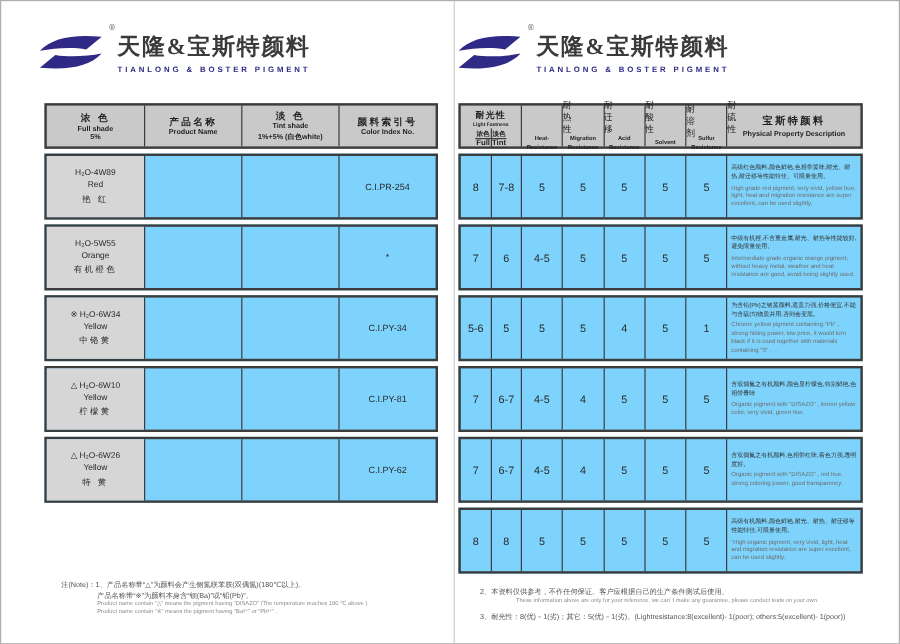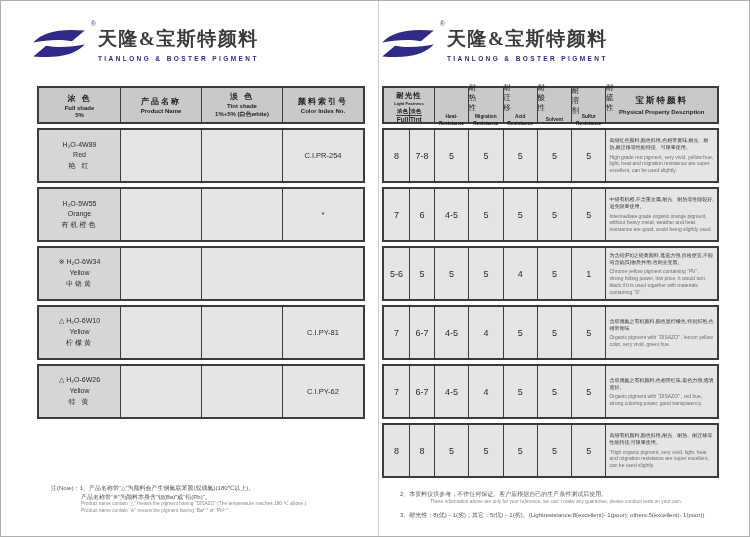--- a/index.html
+++ b/index.html
@@ -22,21 +22,21 @@
   .reg { position:absolute; top:-5px; right:-9px; font-size:7px; color:#555; }
   .brand-zh { font-family:"Liberation Serif","DejaVu Serif",serif; font-size:19px; font-weight:bold; color:#3a3a3a; letter-spacing:1.5px; }
   .brand-en { font-size:6.5px; font-weight:bold; color:#2e2a85; letter-spacing:2.4px; margin-top:3px; white-space:nowrap; }
 
   
   .tbl { position:absolute; top:85px; }
   .page-left  .tbl { left:6px; width:328px; }
   .page-right .tbl { left:2px; width:337px; }
 
   .hbox { display:flex; border:2px solid #3c3c3c; background:#c9c9c9; height:38px; text-align:center; }
-  .rbox { display:flex; border:2px solid #3c3c3c; height:55px; margin-top:4px; background:#e5e5e5; text-align:center; }
+  .rbox { display:flex; border:2px solid #3c3c3c; height:55px; margin-top:4px; background:#7dd3fc; text-align:center; }
 
   .cell { border-left:1px solid #3c3c3c; display:flex; align-items:center; justify-content:center; min-width:0; }
   .cell:first-child { border-left:none; }
   .col { flex-direction:column; }
 
   
   .w25 { width:25%; }
   .h-zh  { font-size:8px;  font-weight:bold; letter-spacing:2px; }
   .h-en  { font-size:6px;  font-weight:bold; margin-top:1px; }
   .h-sub { font-size:6px;  font-weight:bold; margin-top:1px; }
@@ -145,20 +145,21 @@
       </div>
 
       <div class="rbox">
         <div class="cell col w25 prod">
           <div class="p-code"><span>※</span> <span>H₂O-6W34</span></div>
           <div class="p-en">Yellow</div>
           <div class="p-zh">中铬黄</div>
         </div>
         <div class="cell w25"></div>
         <div class="cell w25"></div>
+        <div class="cell w25 ci">C.I.PY-34</div>
       </div>
 
       <div class="rbox">
         <div class="cell col w25 prod">
           <div class="p-code"><span>△</span> <span>H₂O-6W10</span></div>
           <div class="p-en">Yellow</div>
           <div class="p-zh">柠檬黄</div>
         </div>
         <div class="cell w25"></div>
         <div class="cell w25"></div>

